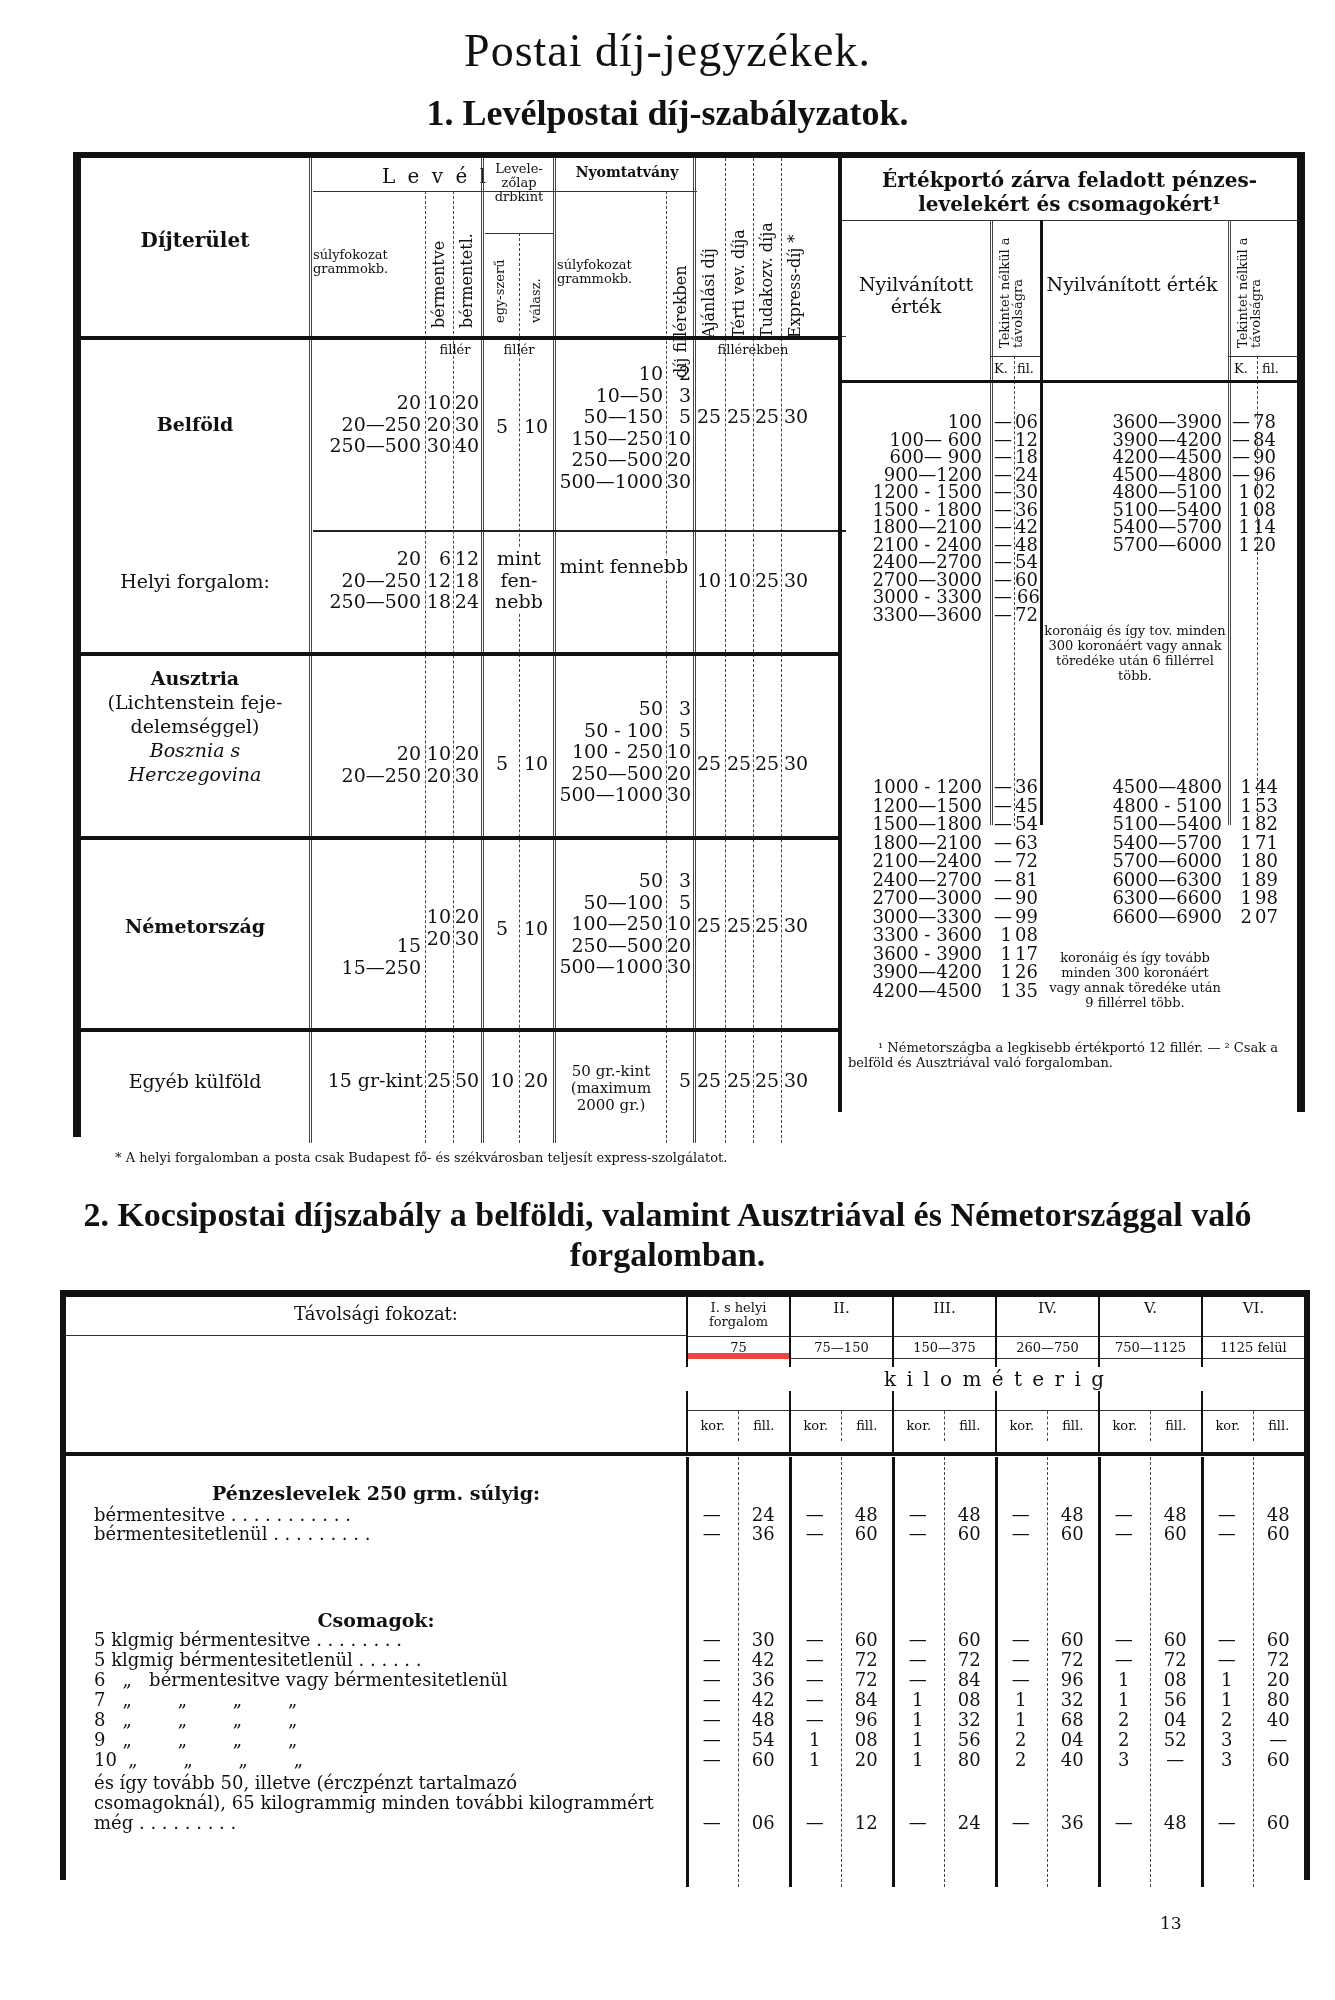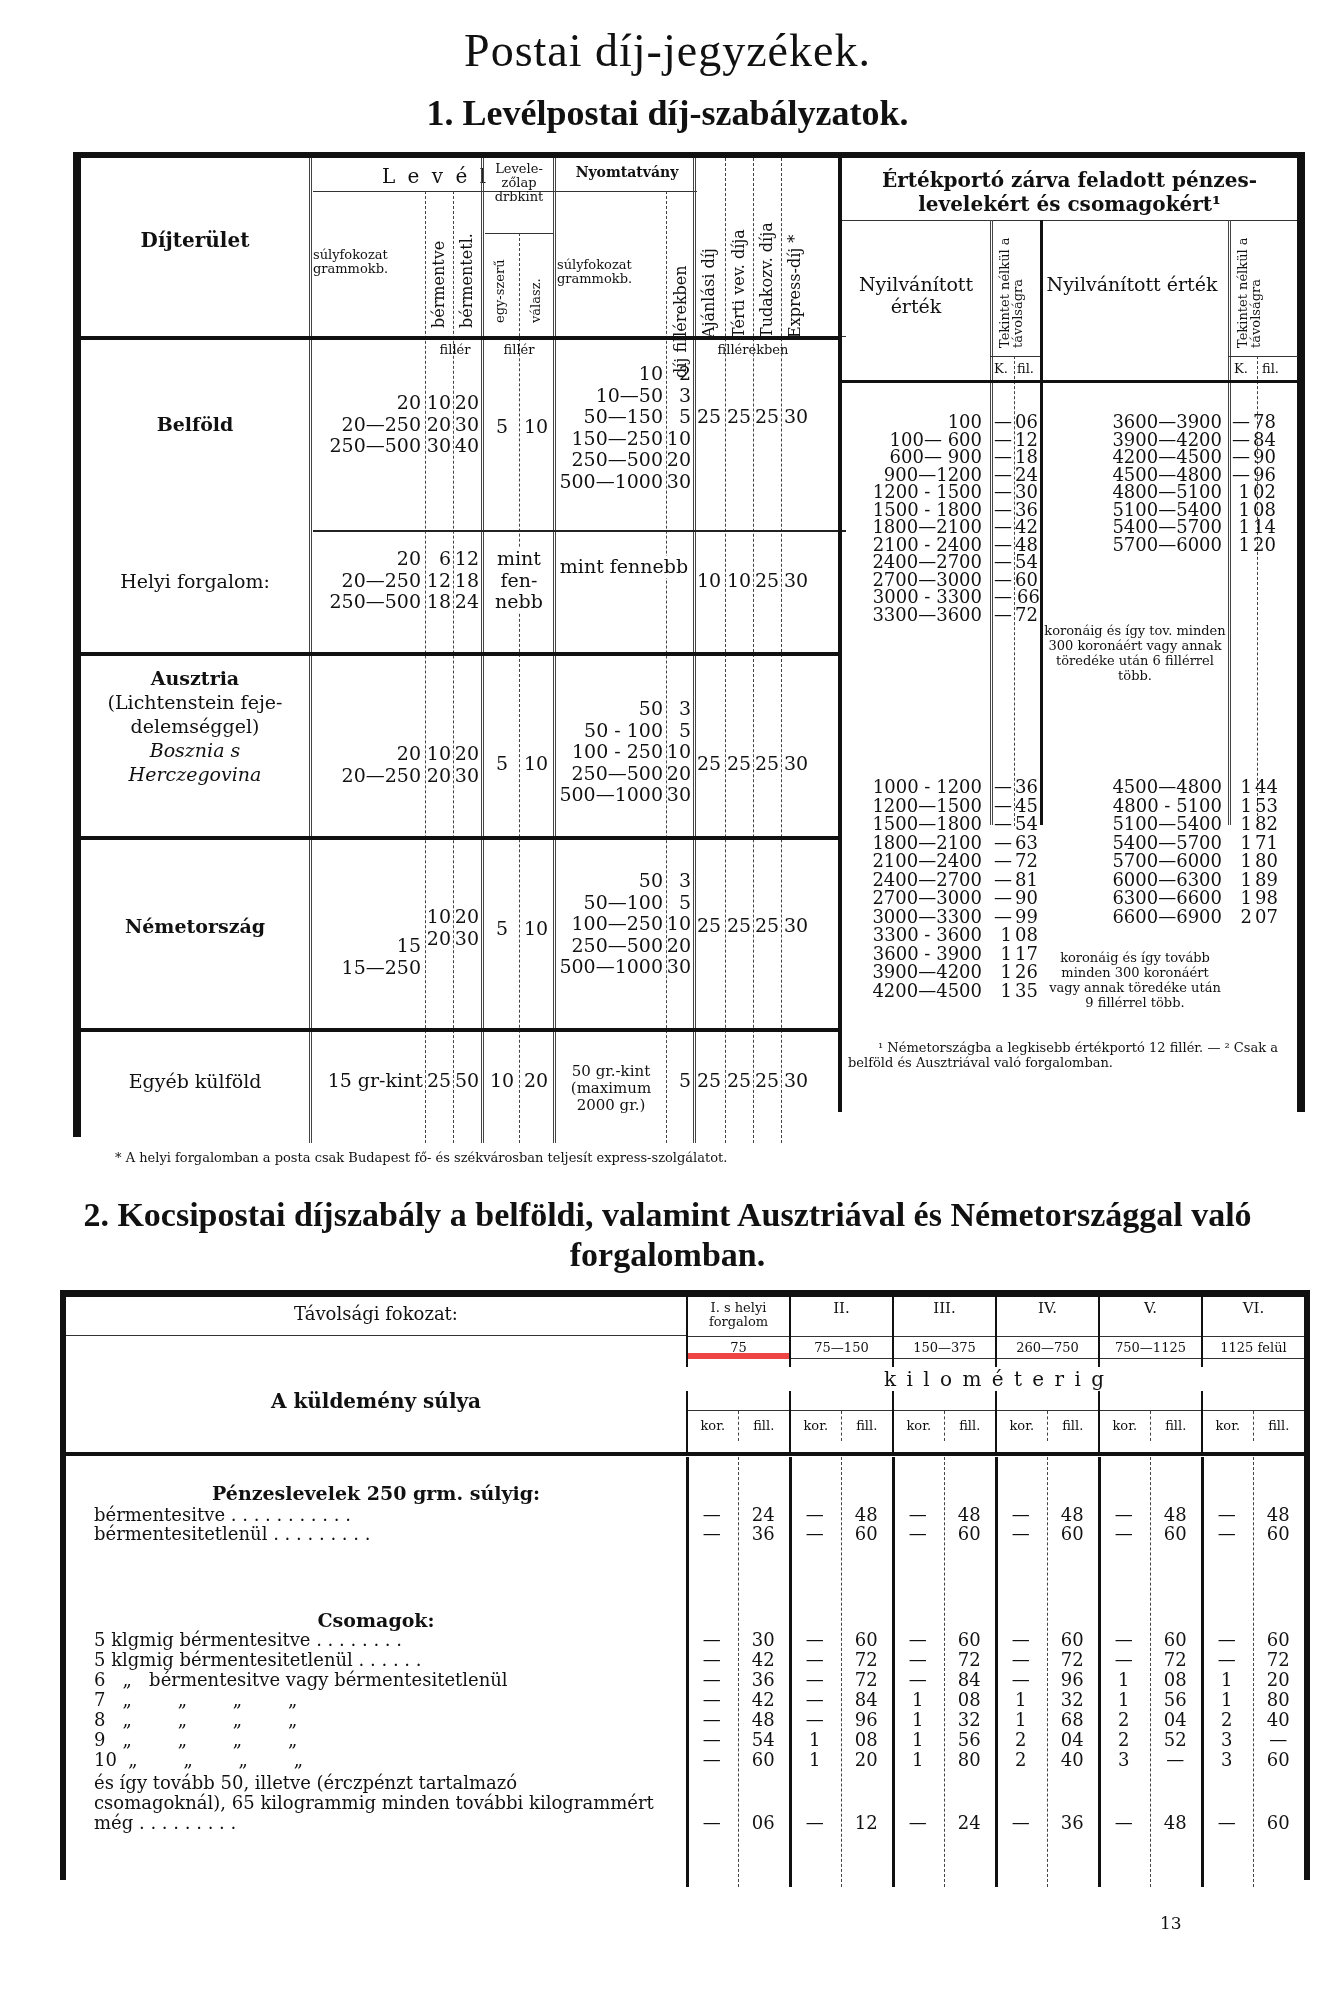--- a/index.html
+++ b/index.html
@@ -430,21 +430,20 @@
   <div class="cell" style="left:6px;top:882px;width:445px;font-size:13px;line-height:15px;text-indent:30px;">¹ Németországba a legkisebb értékportó 12 fillér. — ² Csak a belföld és Ausztriával való forgalomban.</div>
 </div>
 
 <div class="abs footnote" style="left:115px;top:1150px;font-size:13px;">* A helyi forgalomban a posta csak Budapest fő- és székvárosban teljesít express-szolgálatot.</div>
 
 <div class="abs title" id="sec2" style="padding:0 60px;">2. Kocsipostai díjszabály a belföldi, valamint Ausztriával és Németországgal való forgalomban.</div>
 
 <div class="t2">
   <div class="cell c" style="left:0;top:6px;width:620px;font-size:18px;">Távolsági fokozat:</div>
   <div class="abs" style="left:0;top:38px;width:620px;border-top:1px solid #333;"></div>
-  <div class="cell c b" style="left:0;top:92px;width:620px;font-size:20px;">A küldemény súlya</div>
   <div id="zone-headers" class="cell" style="left:620px;top:0;width:618px;height:160px;">
       <div style="position: absolute; left: 0px; top: 0px; width: 103px; height: 155px; border-left: 2px solid rgb(17, 17, 17);">
         <div style="text-align:center;font-size:13px;line-height:14px;padding-top:4px;height:40px;border-bottom:1px solid #333;">I. s helyi forgalom</div>
         <div style="text-align:center;font-size:13px;height:22px;line-height:22px;border-bottom:6px solid #ef4444;">75</div>
         <div style="height:52px;border-bottom:1px solid #333;"></div>
         <div style="display:flex;font-size:13px;line-height:30px;">
           <span style="width:50%;text-align:center;border-right:1px dashed #444;">kor.</span>
           <span style="width:50%;text-align:center;">fill.</span>
         </div>
       </div>

